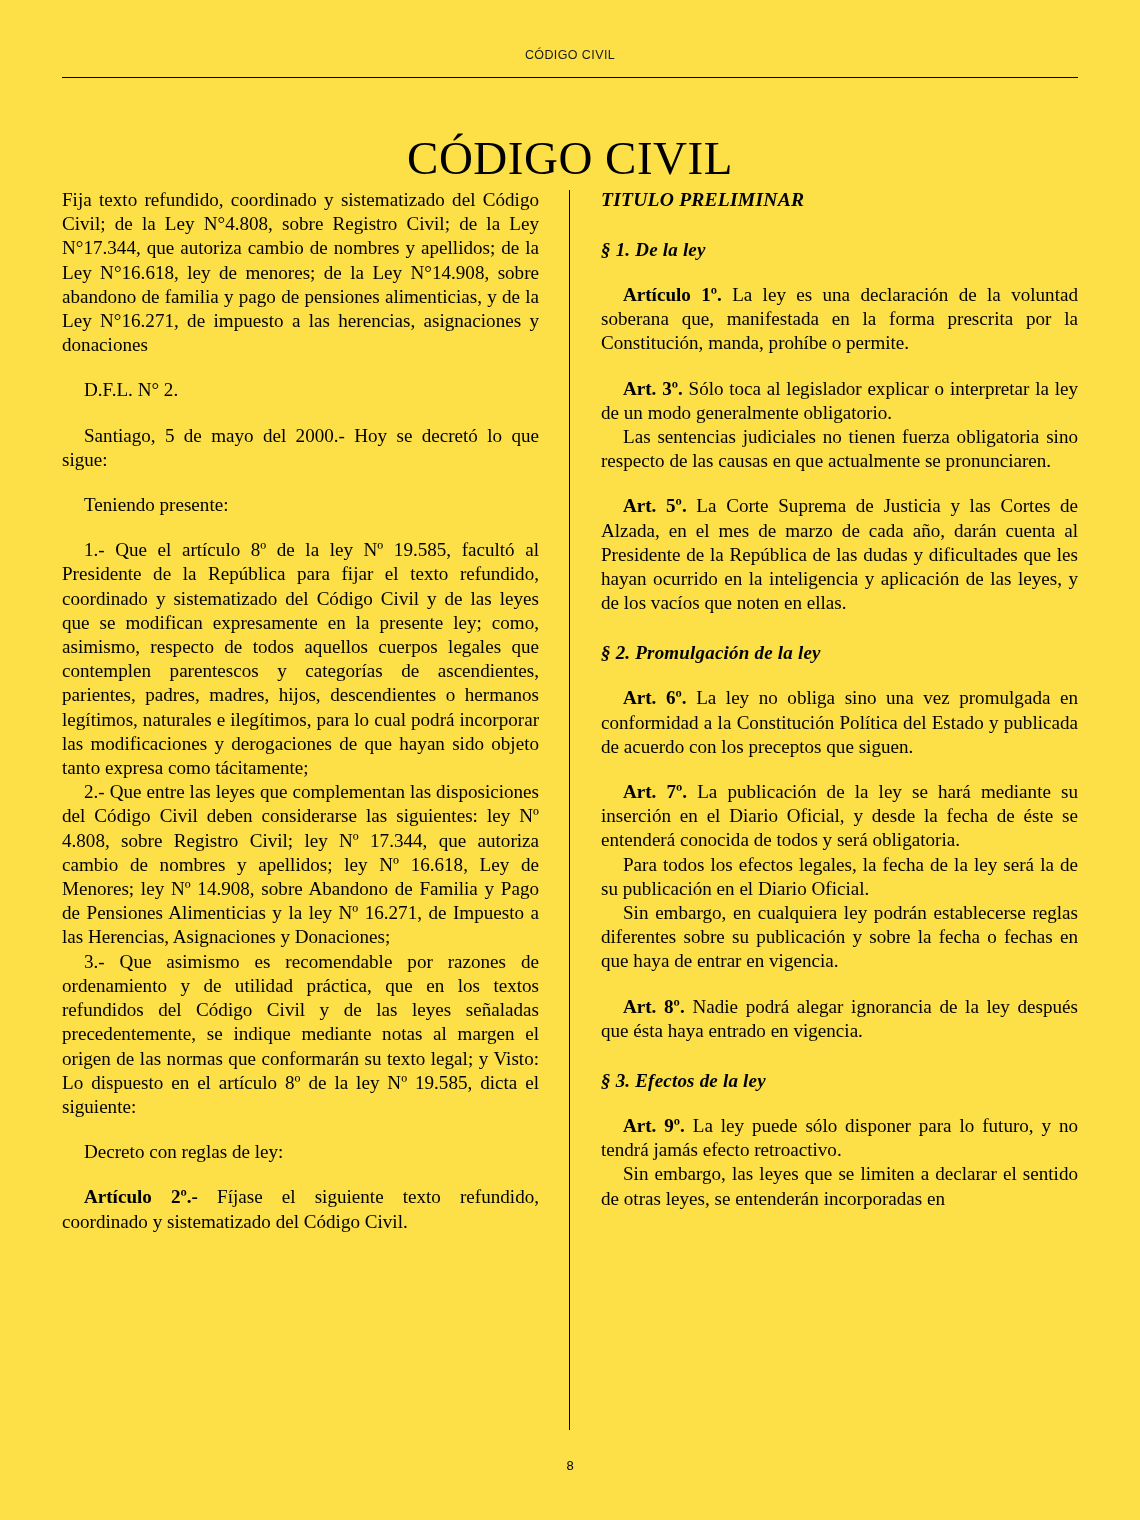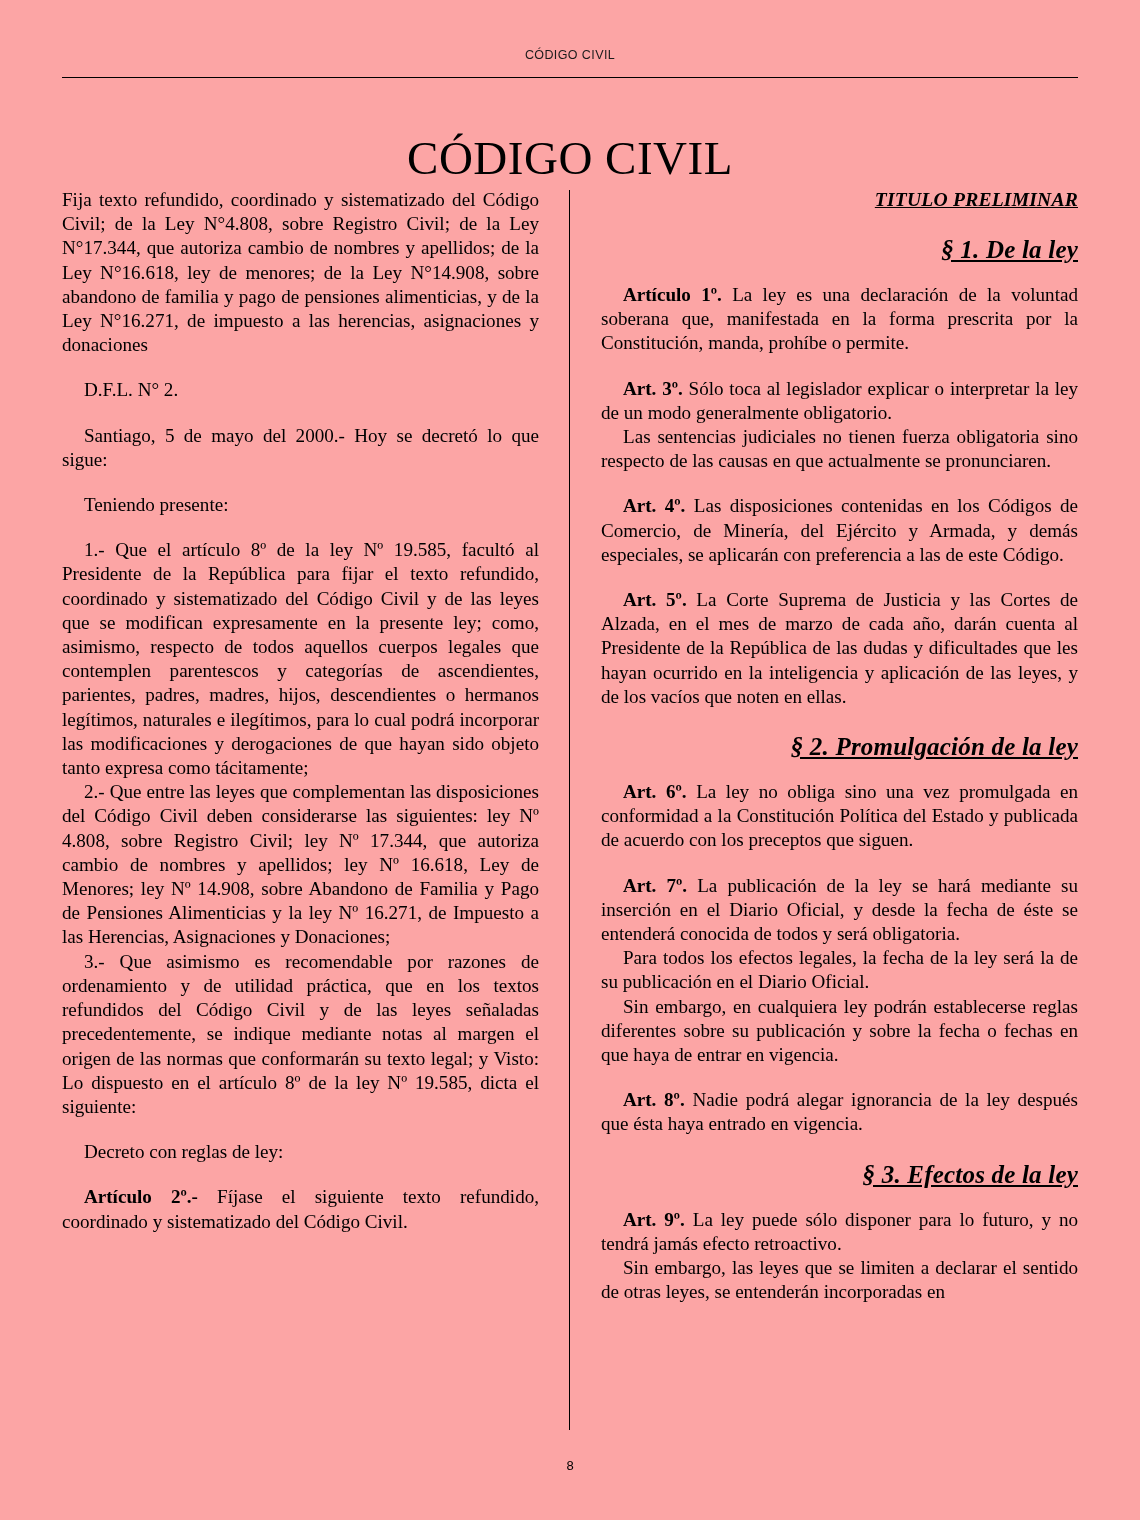--- a/index.html
+++ b/index.html
@@ -4,21 +4,21 @@
 <style>
   html, body {
     margin: 0;
     padding: 0;
     background: #ffffff;
   }
   .page {
     position: relative;
     width: 1140px;
     height: 1520px;
-    background: #fca5a5;
+    background: #fde047;
     overflow: hidden;
     font-family: "Liberation Serif", "DejaVu Serif", serif;
     color: #000000;
   }
 
   
   .running-head {
     position: absolute;
     top: 48px;
     left: 0;
@@ -85,30 +85,29 @@
     text-justify: inter-word;
     hyphens: none;
   }
   p.flush   { text-indent: 0; }
   p.ind     { text-indent: 22px; }
   p.gap     { margin-top: 21px; }
   p.tight   { margin-top: 0; }
 
   .run-head-sec {
     margin: 0;
-    text-align: right;
+    text-align: left;
     font-style: italic;
     font-weight: 700;
     font-size: 19.6px;
     line-height: 24px;
     letter-spacing: 0.2px;
-    text-decoration: underline;
   }
   .sec-titulo   { margin: 0 0 0 0; }
-  .sec-par      { font-size: 25px; }
+  .sec-par      { font-size: 19px; }
   .sp-26 { height: 26px; }
 
   b.art { font-weight: 700; }
 
   
   .folio {
     position: absolute;
     top: 1458px;
     left: 0;
     width: 1140px;
@@ -162,21 +161,20 @@
       <div class="sp-26"></div>
 
       <p class="run-head-sec sec-par">§ 1. De la ley</p>
 
       <p class="ind gap"><b class="art">Artículo 1º.</b><span> La ley es una declaración de la voluntad soberana que, manifestada en la forma prescrita por la Constitución, manda, prohíbe o permite.</span></p>
 
 
       <p class="ind gap"><b class="art">Art. 3º.</b><span> Sólo toca al legislador explicar o interpretar la ley de un modo generalmente obligatorio.</span></p>
       <p class="ind tight">Las sentencias judiciales no tienen fuerza obligatoria sino respecto de las causas en que actualmente se pronunciaren.</p>
 
-      <p class="ind gap"><b class="art">Art. 4º.</b><span> Las disposiciones contenidas en los Códigos de Comercio, de Minería, del Ejército y Armada, y demás especiales, se aplicarán con preferencia a las de este Código.</span></p>
 
       <p class="ind gap"><b class="art">Art. 5º.</b><span> La Corte Suprema de Justicia y las Cortes de Alzada, en el mes de marzo de cada año, darán cuenta al Presidente de la República de las dudas y dificultades que les hayan ocurrido en la inteligencia y aplicación de las leyes, y de los vacíos que noten en ellas.</span></p>
 
       <div class="sp-26"></div>
       <p class="run-head-sec sec-par">§ 2. Promulgación de la ley</p>
 
       <p class="ind gap"><b class="art">Art. 6º.</b><span> La ley no obliga sino una vez promulgada en conformidad a la Constitución Política del Estado y publicada de acuerdo con los preceptos que siguen.</span></p>
 
       <p class="ind gap"><b class="art">Art. 7º.</b><span> La publicación de la ley se hará mediante su inserción en el Diario Oficial, y desde la fecha de éste se entenderá conocida de todos y será obligatoria.</span></p>
       <p class="ind tight">Para todos los efectos legales, la fecha de la ley será la de su publicación en el Diario Oficial.</p>

